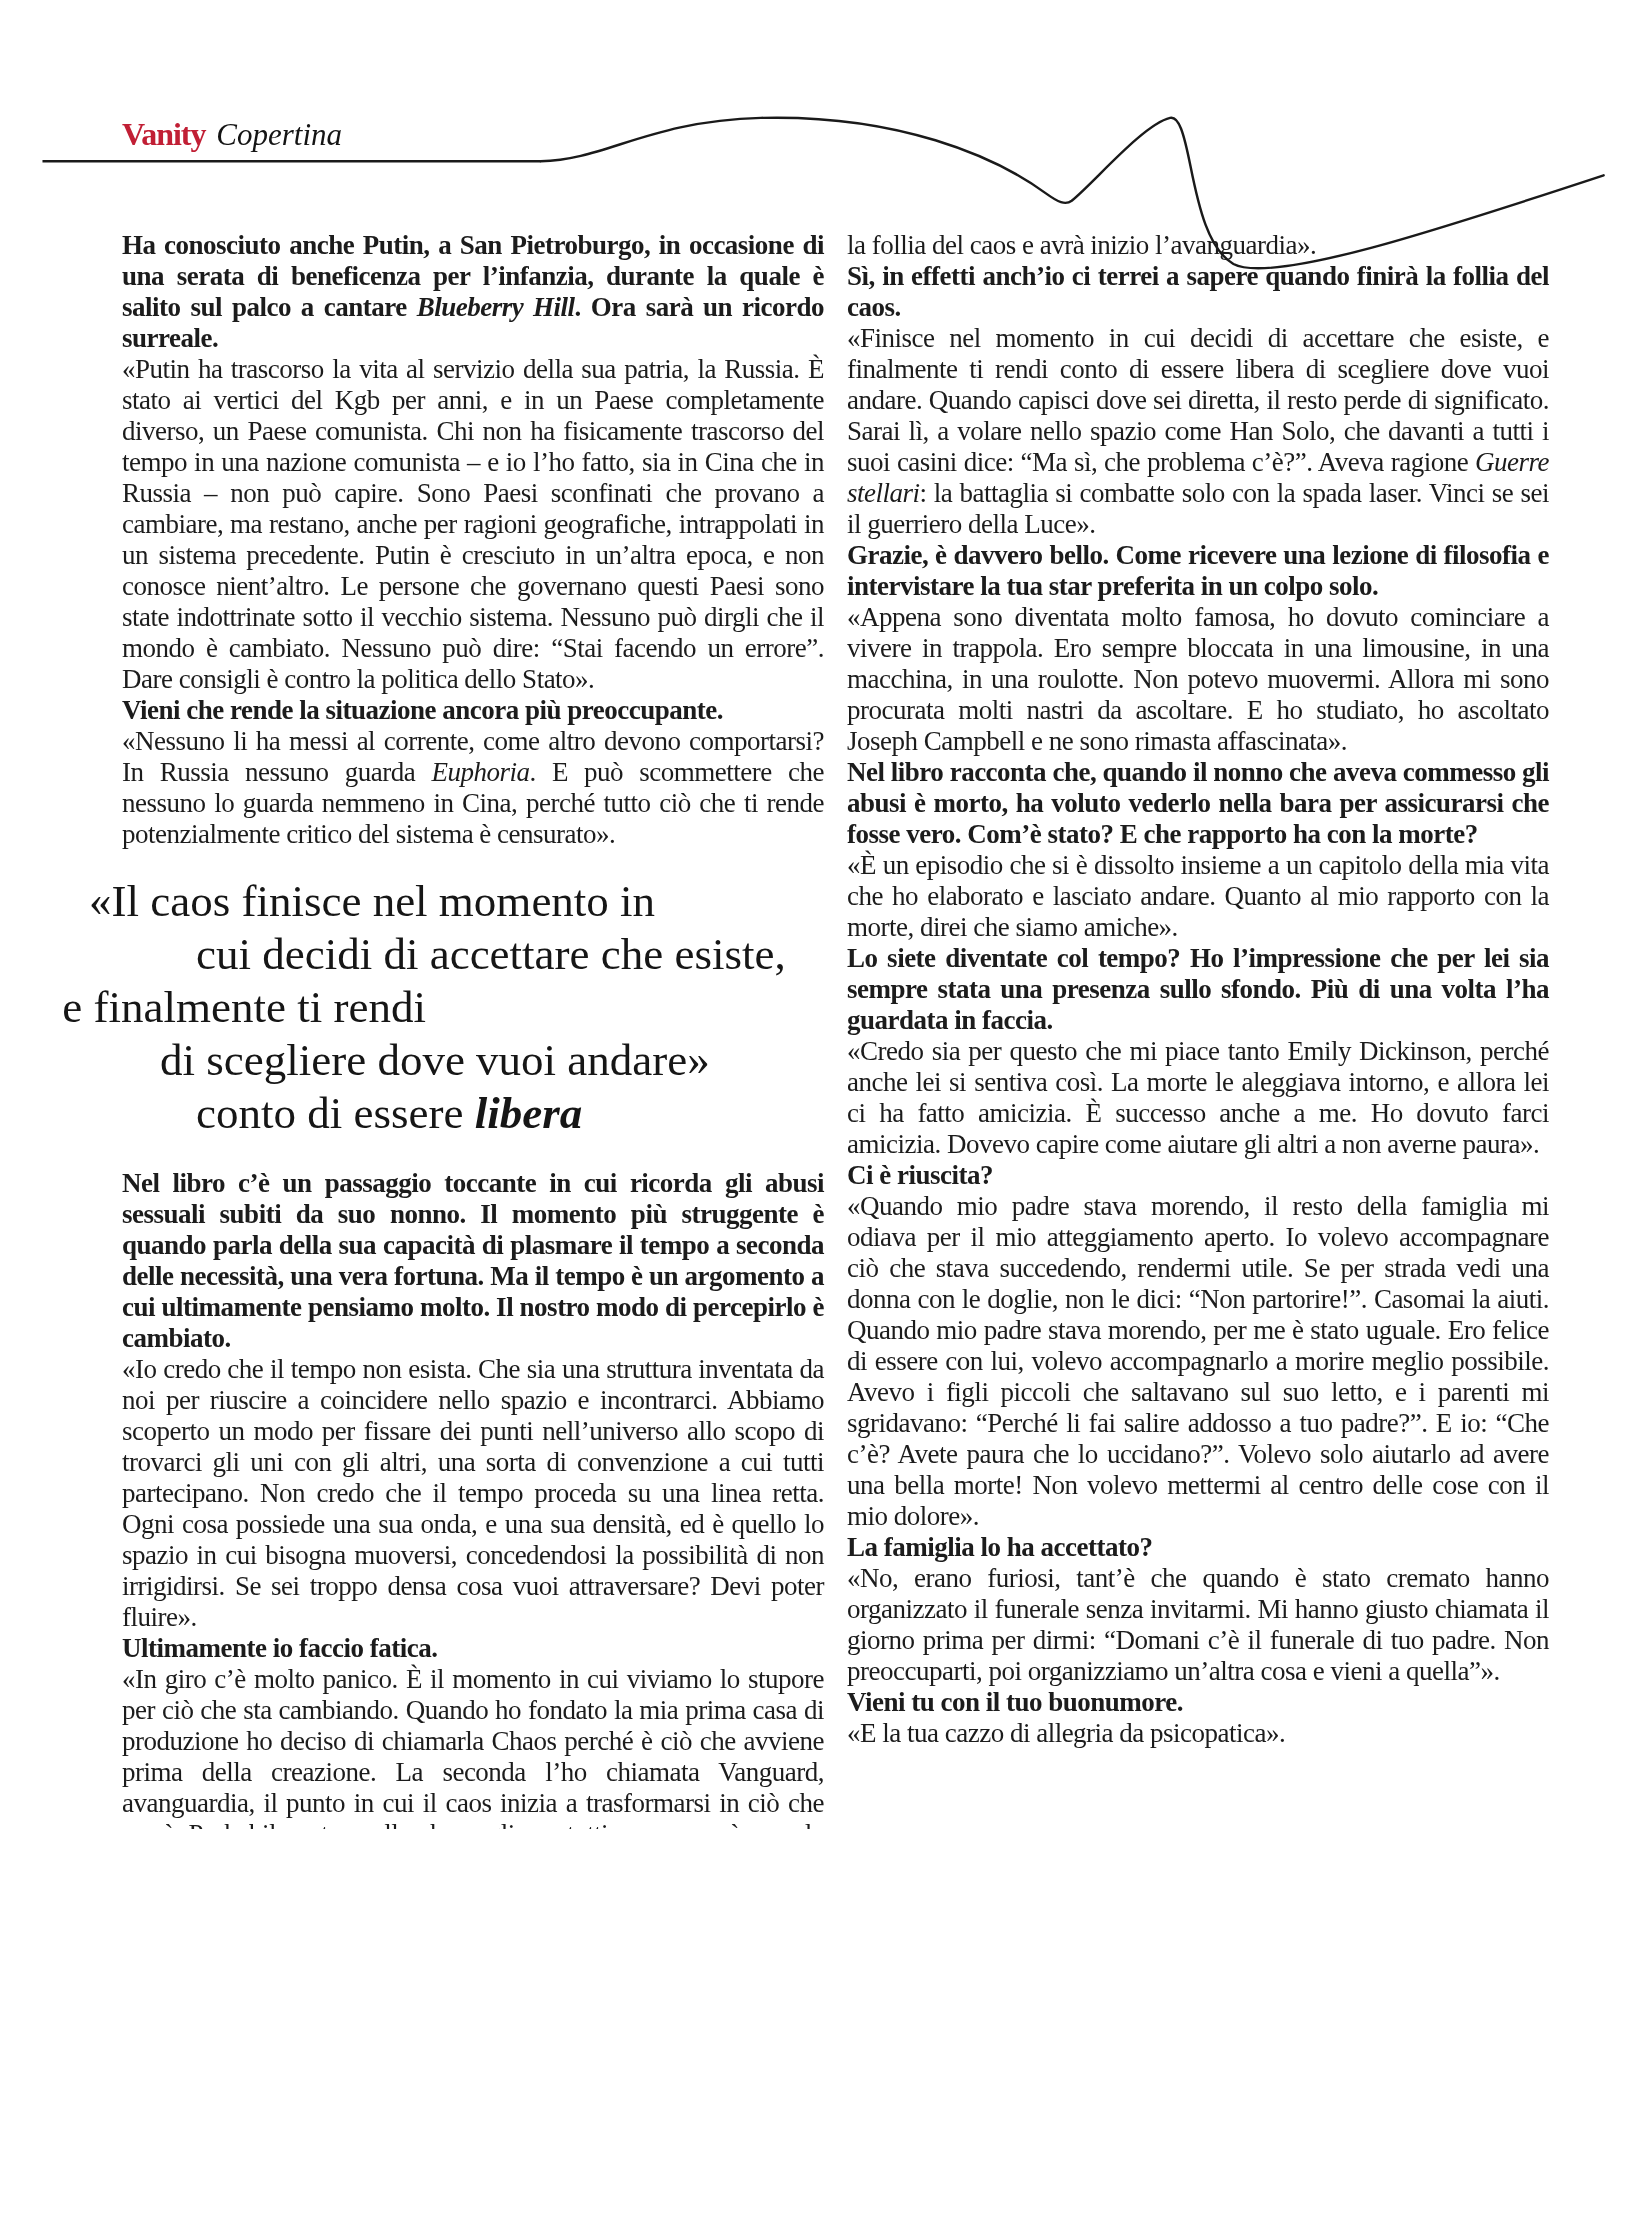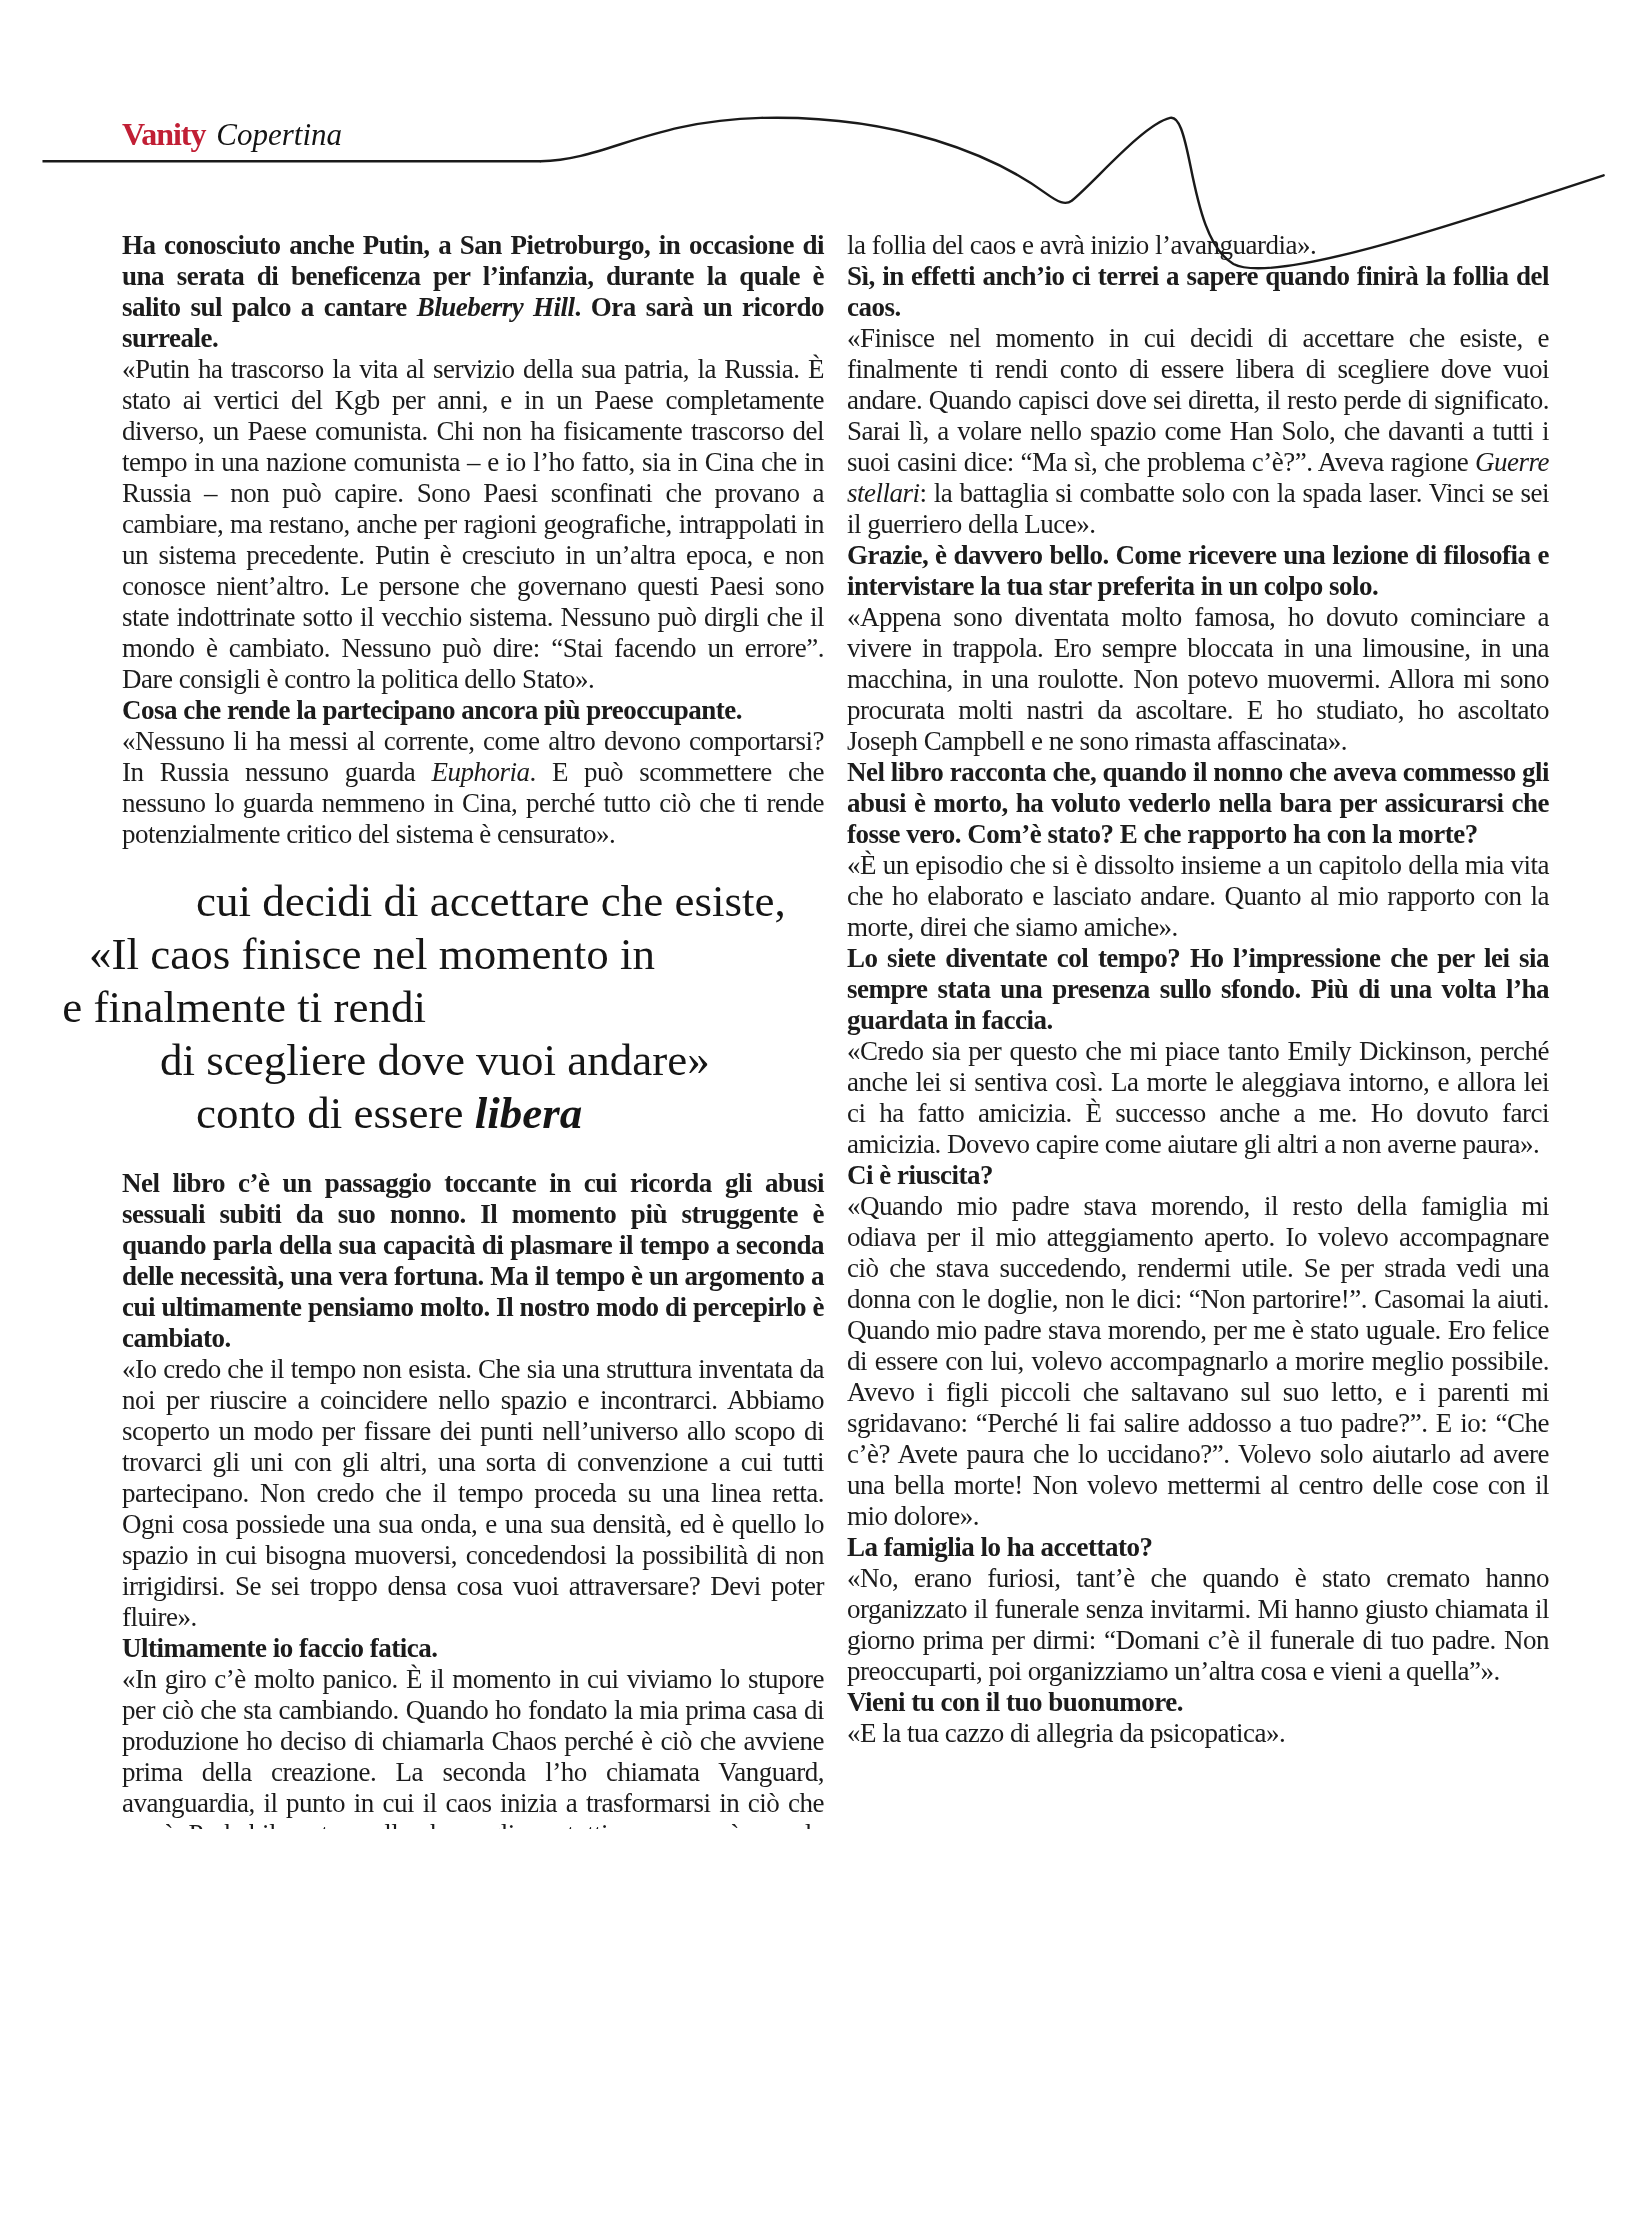--- a/index.html
+++ b/index.html
@@ -51,25 +51,25 @@
   </svg>
 
   <div class="masthead">
     <span class="brand">Vanity</span>
     <span class="section">Copertina</span>
   </div>
 
   <div class="col col-left" id="col-left">
       <p class="question"><span>Ha conosciuto anche Putin, a San Pietroburgo, in occasione di una serata di beneficenza per l’infanzia, durante la quale è salito sul palco a cantare </span><span class="seg-i">Blueberry Hill</span><span>. Ora sarà un ricordo surreale.</span></p>
       <p class="answer"><span>«Putin ha trascorso la vita al servizio della sua patria, la Russia. È stato ai vertici del Kgb per anni, e in un Paese completamente diverso, un Paese comunista. Chi non ha fisicamente trascorso del tempo in una nazione comunista – e io l’ho fatto, sia in Cina che in Russia – non può capire. Sono Paesi sconfinati che provano a cambiare, ma restano, anche per ragioni geografiche, intrappolati in un sistema precedente. Putin è cresciuto in un’altra epoca, e non conosce nient’altro. Le persone che governano questi Paesi sono state indottrinate sotto il vecchio sistema. Nessuno può dirgli che il mondo è cambiato. Nessuno può dire: “Stai facendo un errore”. Dare consigli è contro la politica dello Stato».</span></p>
-      <p class="question"><span>Cosa che rende la partecipano ancora più preoccupante.</span></p>
+      <p class="question"><span>Vieni che rende la situazione ancora più preoccupante.</span></p>
       <p class="answer"><span>«Nessuno li ha messi al corrente, come altro devono comportarsi? In Russia nessuno guarda </span><span class="seg-i">Euphoria</span><span>. E può scommettere che nessuno lo guarda nemmeno in Cina, perché tutto ciò che ti rende potenzialmente critico del sistema è censurato».</span></p>
       <div class="pull-quote">
+        <div class="pq-line" style="padding-left: 35px;"><span>«Il caos finisce nel momento in</span></div>
         <div class="pq-line" style="padding-left: 142px;"><span>cui decidi di accettare che esiste,</span></div>
-        <div class="pq-line" style="padding-left: 35px;"><span>«Il caos finisce nel momento in</span></div>
         <div class="pq-line" style="padding-left: 8.3px;"><span>e finalmente ti rendi</span></div>
         <div class="pq-line" style="padding-left: 106px;"><span>di scegliere dove vuoi andare»</span></div>
         <div class="pq-line" style="padding-left: 142px;"><span>conto di essere </span><span class="seg-bi">libera</span></div>
       </div>
       <p class="question"><span>Nel libro c’è un passaggio toccante in cui ricorda gli abusi sessuali subiti da suo nonno. Il momento più struggente è quando parla della sua capacità di plasmare il tempo a seconda delle necessità, una vera fortuna. Ma il tempo è un argomento a cui ultimamente pensiamo molto. Il nostro modo di percepirlo è cambiato.</span></p>
       <p class="answer"><span>«Io credo che il tempo non esista. Che sia una struttura inventata da noi per riuscire a coincidere nello spazio e incontrarci. Abbiamo scoperto un modo per fissare dei punti nell’universo allo scopo di trovarci gli uni con gli altri, una sorta di convenzione a cui tutti partecipano. Non credo che il tempo proceda su una linea retta. Ogni cosa possiede una sua onda, e una sua densità, ed è quello lo spazio in cui bisogna muoversi, concedendosi la possibilità di non irrigidirsi. Se sei troppo densa cosa vuoi attraversare? Devi poter fluire».</span></p>
       <p class="question"><span>Ultimamente io faccio fatica.</span></p>
       <p class="answer"><span>«In giro c’è molto panico. È il momento in cui viviamo lo stupore per ciò che sta cambiando. Quando ho fondato la mia prima casa di produzione ho deciso di chiamarla Chaos perché è ciò che avviene prima della creazione. La seconda l’ho chiamata Vanguard, avanguardia, il punto in cui il caos inizia a trasformarsi in ciò che verrà. Probabilmente quello che vogliamo tutti sapere ora è quando finirà</span></p>
     </div>
   <div class="col col-right" id="col-right">

